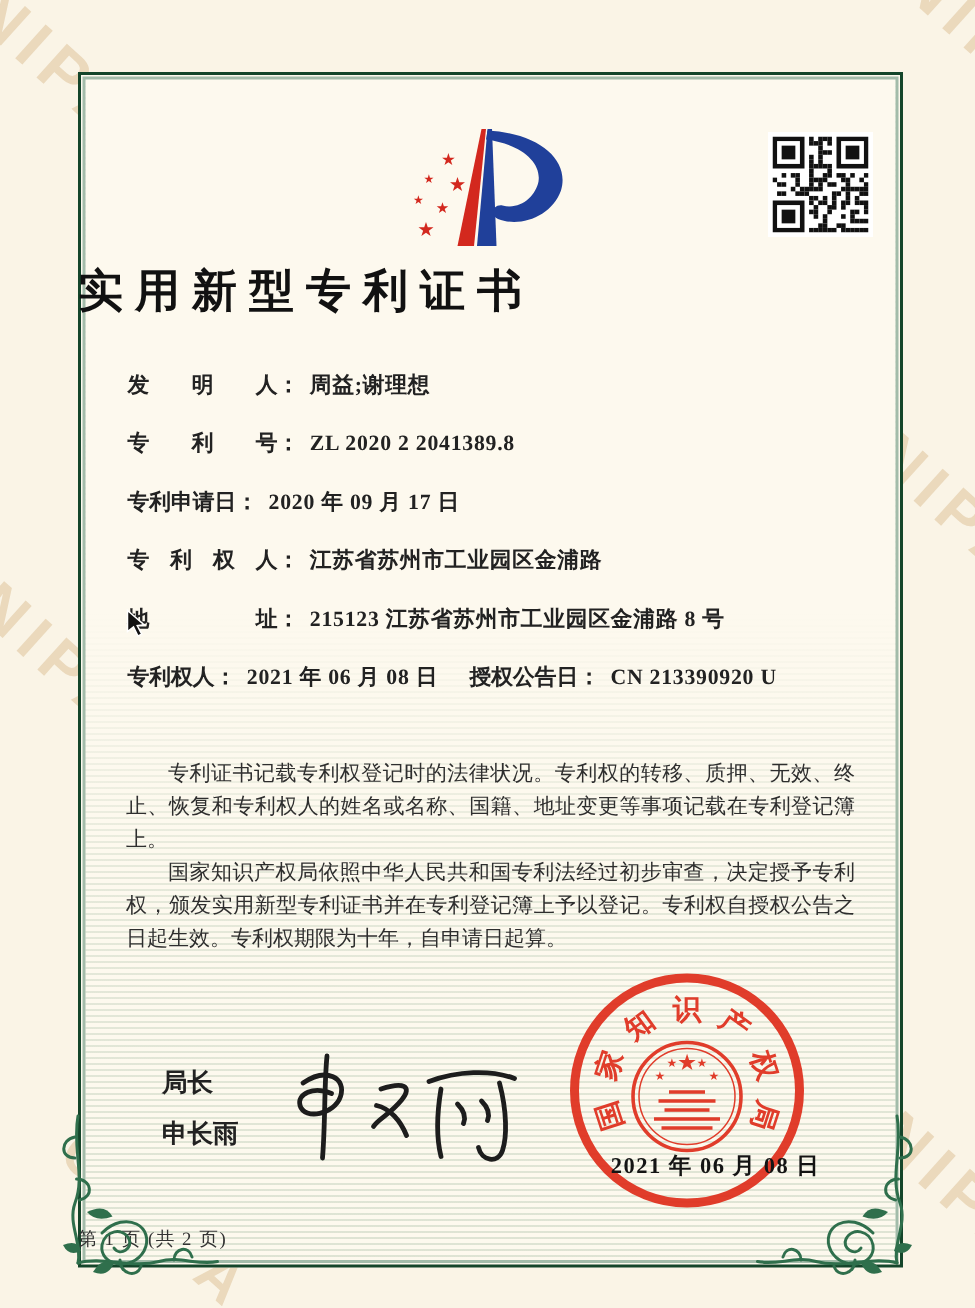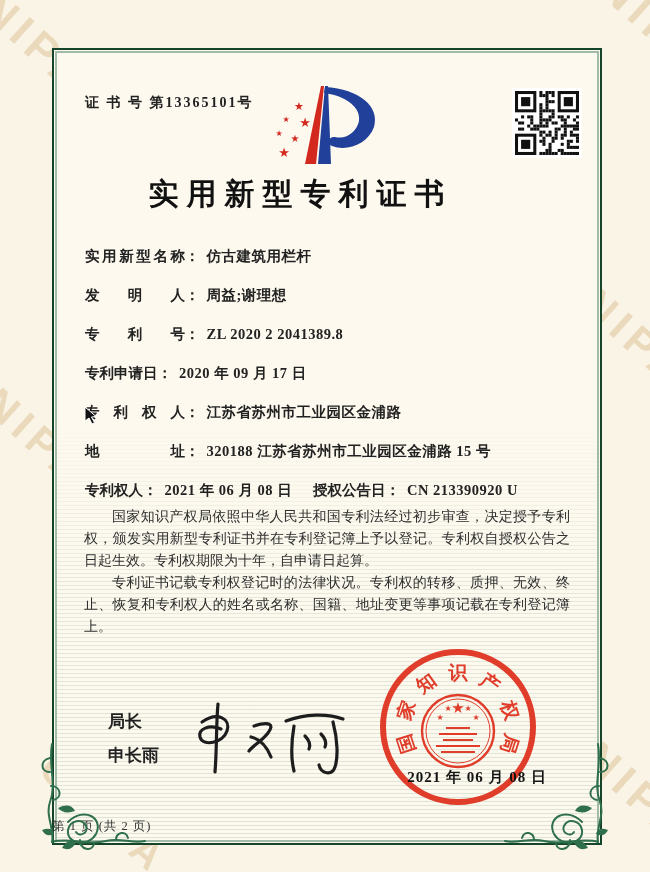--- a/index.html
+++ b/index.html
@@ -35,21 +35,21 @@
     background:linear-gradient(180deg,#fdf9ee 0%,#fdf9ee 45%,rgba(253,249,238,0.35) 68%,rgba(253,249,238,0.15) 100%);
   }
   
   .cert-no{
     position:absolute; left:85px; top:94px; font-size:14px; letter-spacing:2px;
     font-weight:600; color:#222;
   }
   .logo{ position:absolute; left:268px; top:80px; width:132px; height:90px; }
   .qr{ position:absolute; left:512px; top:88px; width:70px; height:70px; background:#fff; padding:3px; box-sizing:border-box; }
   .title{
-    position:absolute; left:52px; top:174px; width:497px; text-align:center;
+    position:absolute; left:52px; top:174px; width:497px; text-align:left;
     font-size:30px; font-weight:700; letter-spacing:8px; color:#111;
   }
   
   .fields{ position:absolute; left:85px; top:247px; width:480px; }
   .frow{ position:relative; height:39px; font-size:14.5px; font-weight:600; color:#222; white-space:nowrap; }
   .flabel{ display:inline-block; width:100px; text-align:justify; text-align-last:justify; vertical-align:top; }
   .frow.nat .flabel{ width:auto; text-align-last:auto;font-family:Liberation Serif, serif; }
   .fcolon{ display:inline-block; }
   .fvalue{ display:inline-block; margin-left:7px; letter-spacing:0.5px; }
   .pair2{ position:absolute; left:228px; top:0; }
@@ -94,21 +94,20 @@
   <span class="wm" style="left:-58px; top:402px; font-size:42px;">CNIPA</span>
   <span class="wm" style="left:540px; top:756px; font-size:44px;">CNIPA</span>
   <span class="wm" style="left:26px;  top:792px; font-size:40px;">CNIPA</span>
 
   <div class="frame">
     <div class="guilloche"></div>
     <div class="guilloche-fade"></div>
     <div class="frame-inner-line"></div>
   </div>
 
-  <div class="cert-no">证 书 号 第13365101号</div>
 
   <svg class="logo" viewBox="0 0 132 90">
     <g font-family="'DejaVu Sans',sans-serif" fill="#d3281e" text-anchor="middle">
       <text x="31" y="30" font-size="11">★</text>
       <text x="18" y="42" font-size="8">★</text>
       <text x="37" y="47" font-size="13">★</text>
       <text x="11" y="56" font-size="8">★</text>
       <text x="27" y="62" font-size="10">★</text>
       <text x="16" y="77" font-size="13">★</text>
     </g>
@@ -259,48 +258,45 @@
         <rect x="54" y="60" width="3" height="3"></rect>
         <rect x="57" y="60" width="3" height="3"></rect>
         <rect x="60" y="60" width="3" height="3"></rect>
       </g>
   </svg>
 
   <div class="title">实用新型专利证书</div>
 
   <div class="fields">
     <div class="frow">
-      <span class="flabel">实用新型名称</span><span class="fcolon">：</span><span class="fvalue">仿古建筑用栏杆</span>
-    </div>
-    <div class="frow">
       <span class="flabel">发明人</span><span class="fcolon">：</span><span class="fvalue">周益;谢理想</span>
     </div>
     <div class="frow">
       <span class="flabel">专利号</span><span class="fcolon">：</span><span class="fvalue">ZL 2020 2 2041389.8</span>
     </div>
     <div class="frow nat">
       <span class="flabel">专利申请日</span><span class="fcolon">：</span><span class="fvalue">2020 年 09 月 17 日</span>
     </div>
     <div class="frow">
       <span class="flabel">专利权人</span><span class="fcolon">：</span><span class="fvalue">江苏省苏州市工业园区金浦路</span>
     </div>
     <div class="frow">
-      <span class="flabel">地址</span><span class="fcolon">：</span><span class="fvalue">320188 江苏省苏州市工业园区金浦路 15 号</span>
+      <span class="flabel">地址</span><span class="fcolon">：</span><span class="fvalue">215123 江苏省苏州市工业园区金浦路 8 号</span>
     </div>
     <div class="frow nat">
       <span class="flabel">专利权人</span><span class="fcolon">：</span><span class="fvalue">2021 年 06 月 08 日</span>
       <span class="pair2">
         <span class="flabel">授权公告日</span><span class="fcolon">：</span><span class="fvalue">CN 213390920 U</span>
       </span>
     </div>
   </div>
 
   <div class="bodytext">
+    <p>专利证书记载专利权登记时的法律状况。专利权的转移、质押、无效、终止、恢复和专利权人的姓名或名称、国籍、地址变更等事项记载在专利登记簿上。</p>
     <p>国家知识产权局依照中华人民共和国专利法经过初步审查，决定授予专利权，颁发实用新型专利证书并在专利登记簿上予以登记。专利权自授权公告之日起生效。专利权期限为十年，自申请日起算。</p>
-    <p>专利证书记载专利权登记时的法律状况。专利权的转移、质押、无效、终止、恢复和专利权人的姓名或名称、国籍、地址变更等事项记载在专利登记簿上。</p>
   </div>
 
   <div class="signer">
     <div>局长</div>
     <div>申长雨</div>
   </div>
 
   <svg class="sig-svg" viewBox="0 0 160 80">
     <g fill="none" stroke="#1d1d1d" stroke-width="3.2" stroke-linecap="round">
       <path d="M28,6 C26,26 27,50 25,74"></path>

